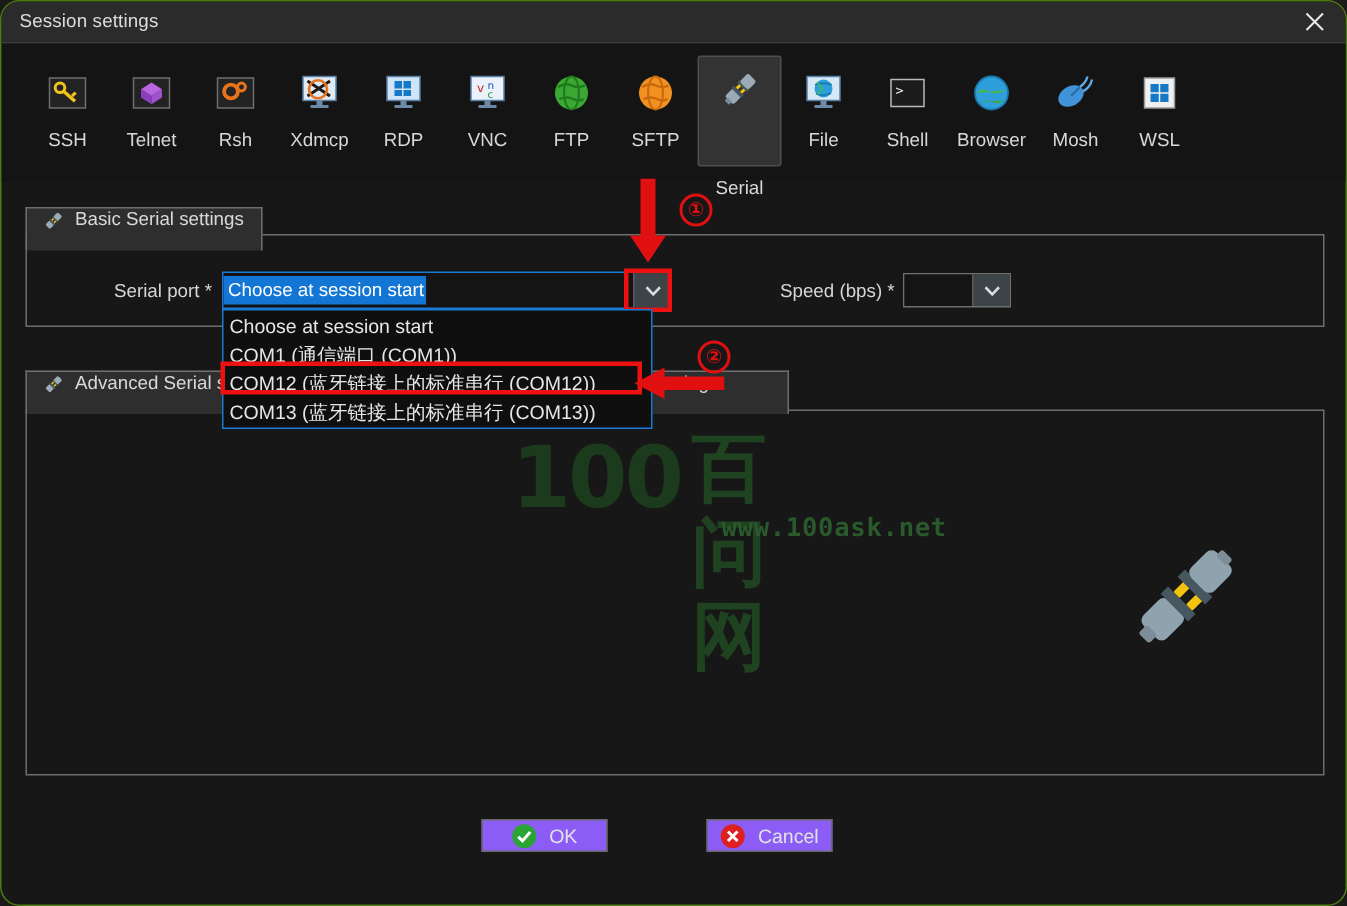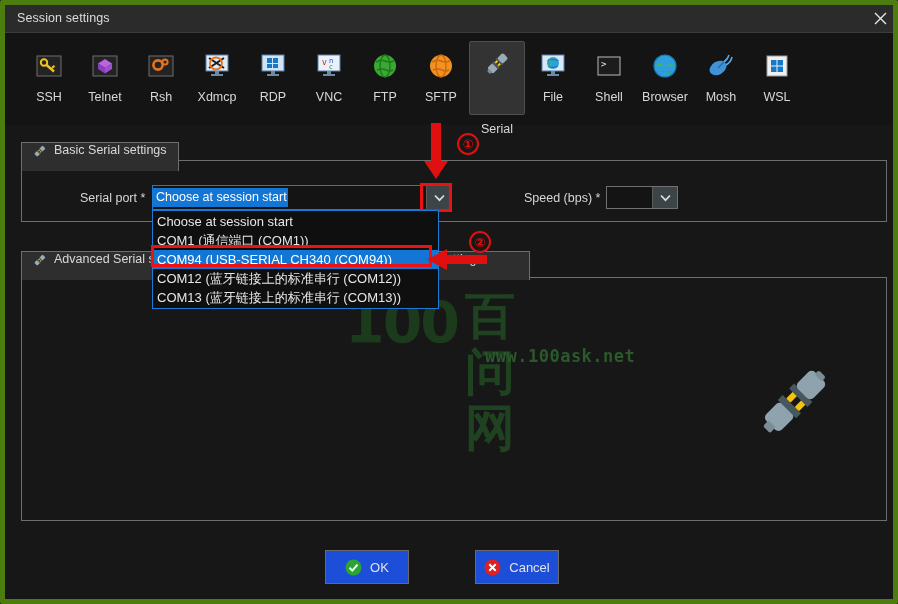--- a/index.html
+++ b/index.html
@@ -12,22 +12,22 @@
     height: 604px;
     overflow: hidden;
     font-family: "Liberation Sans", sans-serif;
     -webkit-font-smoothing: antialiased;
   }
   #app {
     position: relative;
     width: 898px;
     height: 604px;
     background: #171717;
-    border: 5px solid #4d7c0f;
-    border-radius: 2px;
+    border: 1px solid #4d7c0f;
+    border-radius: 13px;
     box-sizing: border-box;
     overflow: hidden;
   }
 
   
   .titlebar {
     position: absolute;
     left: 0; top: 0;
     width: 898px;
     height: 28px;
@@ -295,22 +295,22 @@
   .plug-wrap {
     position: absolute;
     left: 750px; top: 358px;
     width: 78px; height: 78px;
     z-index: 10;
   }
 
   
   .btn {
     position: absolute;
-    height: 34px;
-    background: #1d4ed8;
+    height: 22px;
+    background: #8b5cf6;
     border: 1px solid #6a6a6a;
     box-sizing: border-box;
     display: flex;
     align-items: center;
     justify-content: center;
     cursor: pointer;
     color: #e3e3e3;
     font-size: 13px;
   }
   .btn .bico { width: 17px; height: 17px; margin-right: 8px; display:flex;align-items:center;justify-content:center; }
@@ -599,21 +599,20 @@
     <div class="arrow">
       <svg class="chev" width="11" height="8" viewBox="0 0 11 8">
         <path d="M1 1.5 L5.5 6.2 L10 1.5" stroke="#d7dde0" stroke-width="1.7" fill="none"></path>
       </svg>
     </div>
   </div>
 
   <div class="dropdown">
     <div class="dd-item">Choose at session start</div>
     <div class="dd-item">COM1  (通信端口 (COM1))</div>
-    <div class="dd-item active">COM94  (USB-SERIAL CH340 (COM94))</div>
     <div class="dd-item">COM12  (蓝牙链接上的标准串行 (COM12))</div>
     <div class="dd-item">COM13  (蓝牙链接上的标准串行 (COM13))</div>
   </div>
 
   <div class="hl-arrow"></div>
   <div class="hl-com94"></div>
 
   <svg class="ann arrow1" width="26" height="60" viewBox="0 0 26 60">
     <rect x="8" y="0" width="10" height="40" fill="#e01010"></rect>
     <path d="M1 38 L13 56 L25 38 Z" fill="#e01010"></path>

